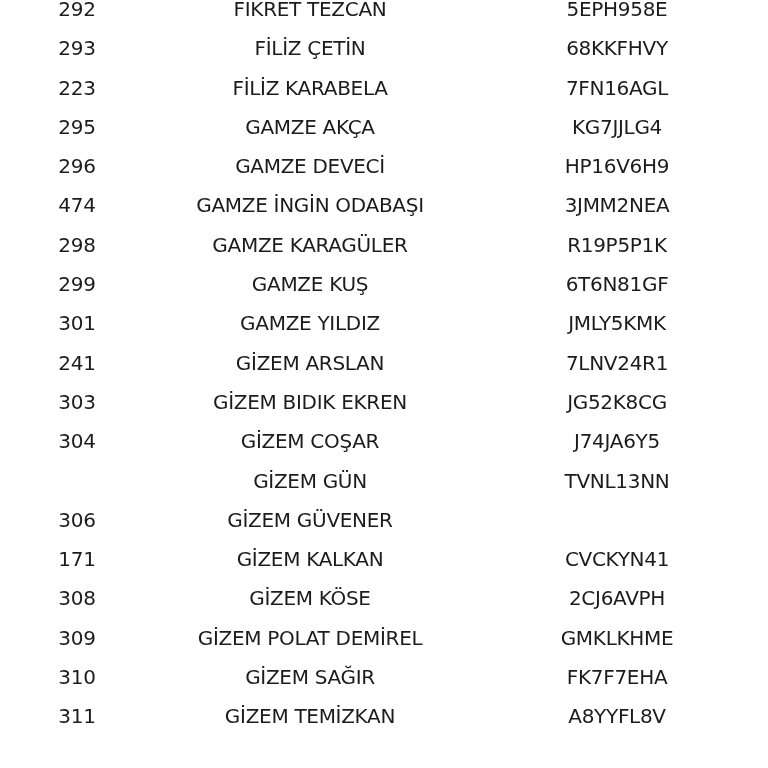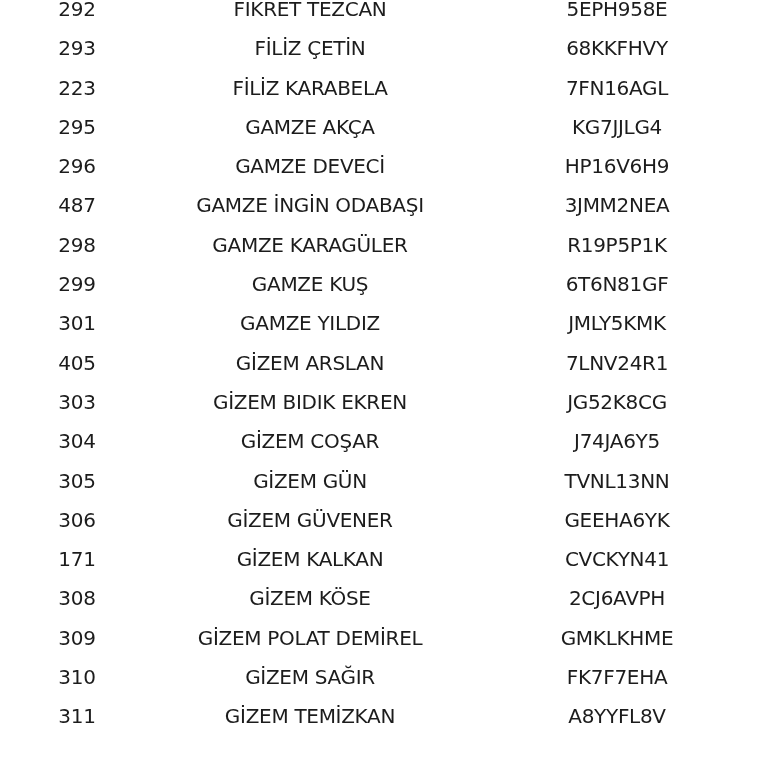--- a/index.html
+++ b/index.html
@@ -63,63 +63,61 @@
     <span class="cell c-no">295</span>
     <span class="cell c-name">GAMZE AKÇA</span>
     <span class="cell c-code">KG7JJLG4</span>
   </div>
   <div class="row">
     <span class="cell c-no">296</span>
     <span class="cell c-name">GAMZE DEVECİ</span>
     <span class="cell c-code">HP16V6H9</span>
   </div>
   <div class="row">
-    <span class="cell c-no">487</span>
+    <span class="cell c-no">474</span>
     <span class="cell c-name">GAMZE İNGİN ODABAŞI</span>
     <span class="cell c-code">3JMM2NEA</span>
   </div>
   <div class="row">
     <span class="cell c-no">298</span>
     <span class="cell c-name">GAMZE KARAGÜLER</span>
     <span class="cell c-code">R19P5P1K</span>
   </div>
   <div class="row">
     <span class="cell c-no">299</span>
     <span class="cell c-name">GAMZE KUŞ</span>
     <span class="cell c-code">6T6N81GF</span>
   </div>
   <div class="row">
     <span class="cell c-no">301</span>
     <span class="cell c-name">GAMZE YILDIZ</span>
     <span class="cell c-code">JMLY5KMK</span>
   </div>
   <div class="row">
-    <span class="cell c-no">405</span>
+    <span class="cell c-no">241</span>
     <span class="cell c-name">GİZEM ARSLAN</span>
     <span class="cell c-code">7LNV24R1</span>
   </div>
   <div class="row">
     <span class="cell c-no">303</span>
     <span class="cell c-name">GİZEM BIDIK EKREN</span>
     <span class="cell c-code">JG52K8CG</span>
   </div>
   <div class="row">
     <span class="cell c-no">304</span>
     <span class="cell c-name">GİZEM COŞAR</span>
     <span class="cell c-code">J74JA6Y5</span>
   </div>
   <div class="row">
-    <span class="cell c-no">305</span>
     <span class="cell c-name">GİZEM GÜN</span>
     <span class="cell c-code">TVNL13NN</span>
   </div>
   <div class="row">
     <span class="cell c-no">306</span>
     <span class="cell c-name">GİZEM GÜVENER</span>
-    <span class="cell c-code">GEEHA6YK</span>
   </div>
   <div class="row">
     <span class="cell c-no">171</span>
     <span class="cell c-name">GİZEM KALKAN</span>
     <span class="cell c-code">CVCKYN41</span>
   </div>
   <div class="row">
     <span class="cell c-no">308</span>
     <span class="cell c-name">GİZEM KÖSE</span>
     <span class="cell c-code">2CJ6AVPH</span>

